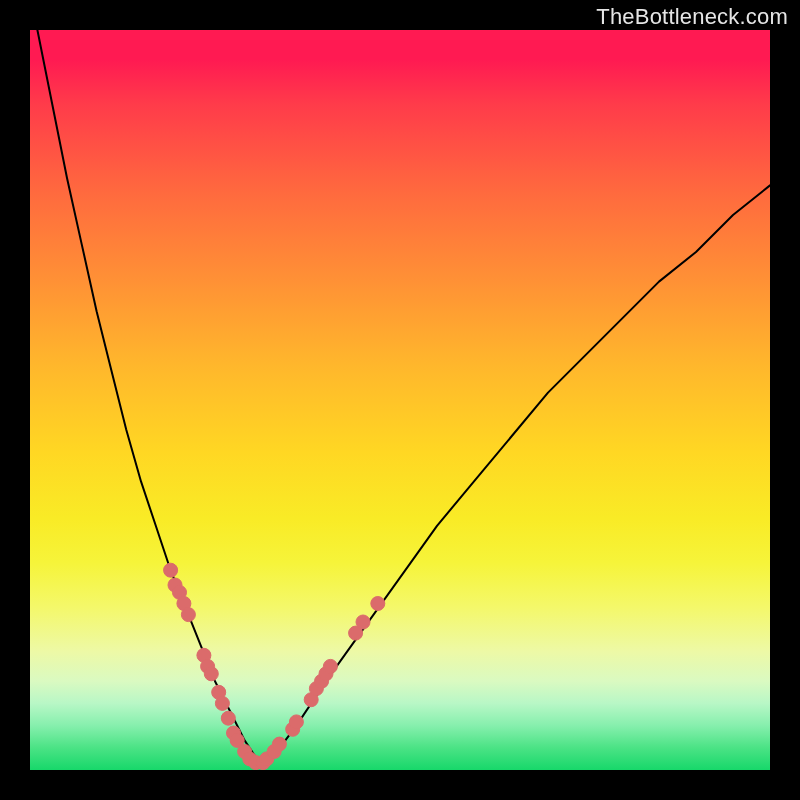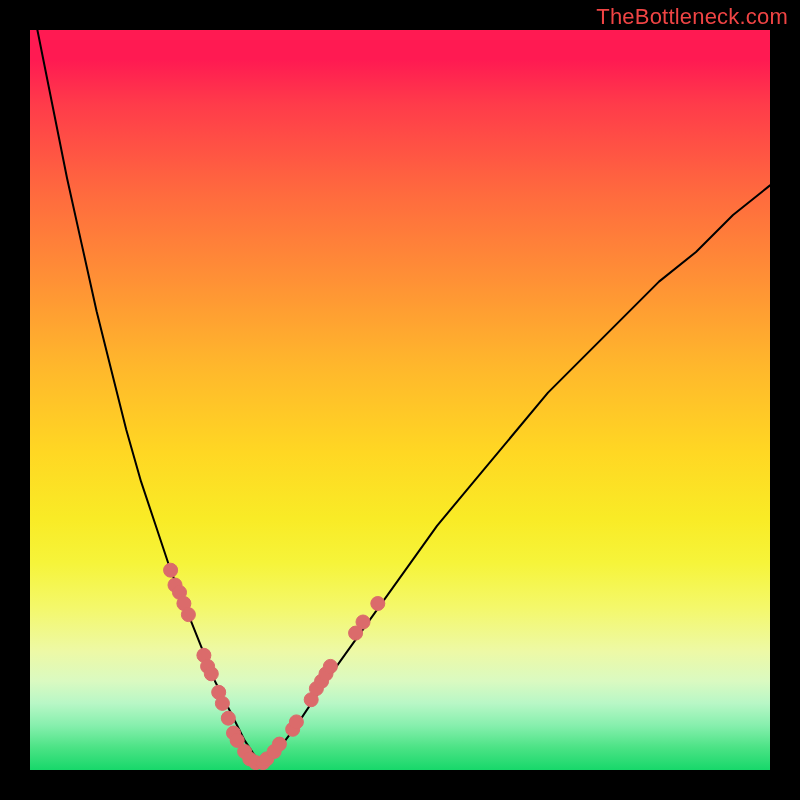--- a/index.html
+++ b/index.html
@@ -48,21 +48,21 @@
     position: absolute;
     left: 0;
     top: 0;
     width: 740px;
     height: 740px;
   }
   .watermark {
     position: absolute;
     top: 4px;
     right: 12px;
-    color: #ef4444;
+    color: #e5e5e5;
     font-size: 22px;
     letter-spacing: 0.2px;
     font-weight: 400;
   }
 </style>
 </head>
 <body>
 
 <div class="frame">
   <div class="plot">

